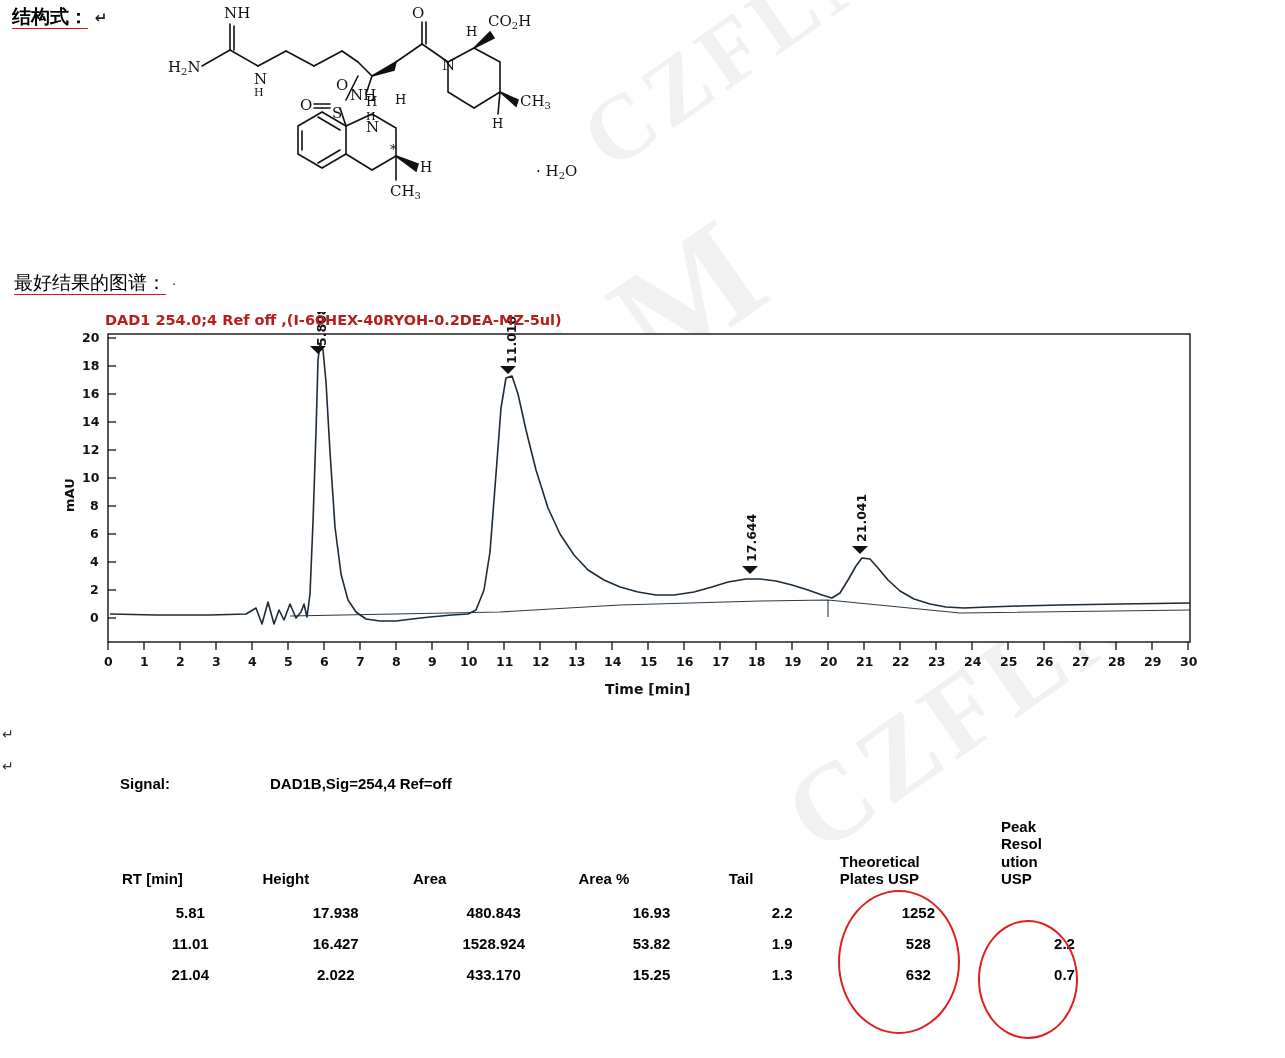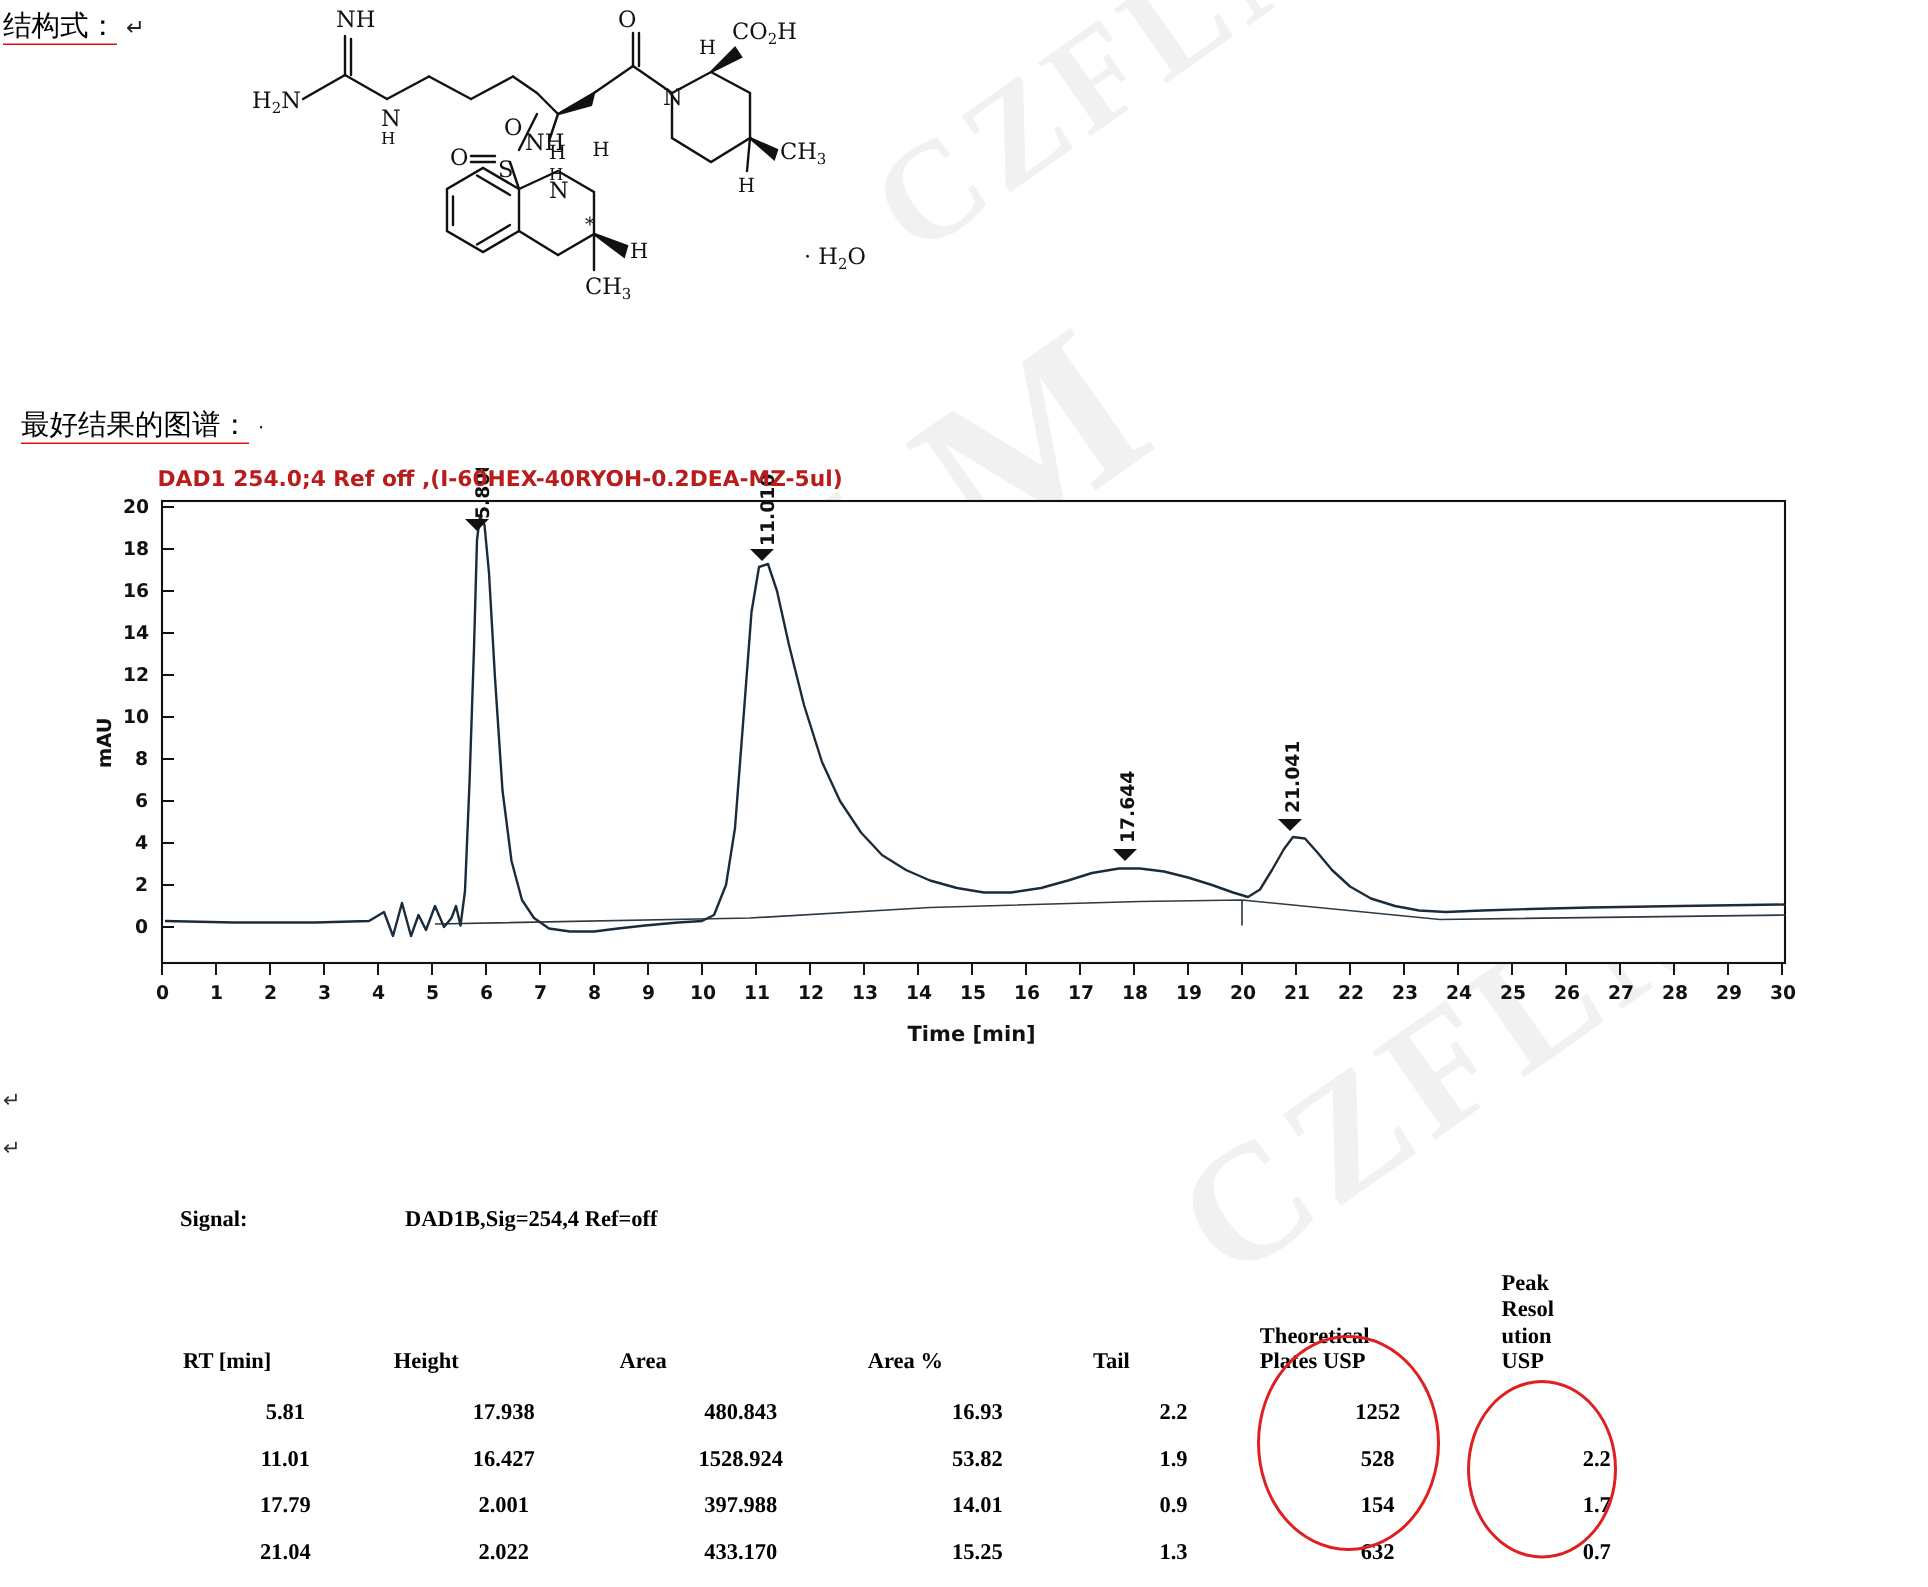--- a/index.html
+++ b/index.html
@@ -50,22 +50,22 @@
     position:absolute;left:60px;top:312px;width:1145px;height:410px;z-index:8;
   }
   #chrom-title{
     position:absolute;left:45px;top:0px;
     font-family:"DejaVu Sans", sans-serif;
     font-size:14.5px;font-weight:bold;color:#b91c1c;
     white-space:nowrap;
   }
   
   #results{
-    position:absolute;left:120px;top:805px;width:1060px;z-index:10;
-    font-family:Liberation Serif, serif;
+    position:absolute;left:120px;top:775px;width:1060px;z-index:10;
+    font-family:Liberation Sans, sans-serif;
   }
   #signal-row{
     font-size:15px;font-weight:bold;color:#000;margin-bottom:22px;
     white-space:nowrap;
   }
   #signal-row .lbl{display:inline-block;width:150px;}
   table.res{
     border-collapse:collapse;width:1010px;
     font-size:15px;color:#000;
   }
@@ -98,21 +98,21 @@
 </style>
 </head>
 <body>
 
 <div id="watermark">
   <div class="wm-text" style="left:560px;top:-10px;font-size:92px;">CZFLM</div>
   <div class="wm-text" style="left:230px;top:330px;font-size:150px;">CZFLM</div>
   <div class="wm-text" style="left:760px;top:640px;font-size:110px;">CZFLM</div>
 </div>
 
-<div class="cn-label" style="left:2px;top:4px;">
+<div class="cn-label" style="left:12px;top:4px;font-weight:bold;">
   <span class="ul">结构式：</span>
   <span class="pilcrow">↵</span>
 </div>
 
 <div class="cn-label" style="left:14px;top:270px;">
   <span class="ul">最好结果的图谱：</span>
   <span class="pilcrow" style="font-size:13px;">·</span>
 </div>
 
 <div class="margin-mark" style="top:726px;">↵</div>
@@ -360,29 +360,20 @@
       <tr>
         <td>11.01</td>
         <td>16.427</td>
         <td>1528.924</td>
         <td>53.82</td>
         <td>1.9</td>
         <td>528</td>
         <td>2.2</td>
       </tr>
       <tr>
-        <td>17.79</td>
-        <td>2.001</td>
-        <td>397.988</td>
-        <td>14.01</td>
-        <td>0.9</td>
-        <td>154</td>
-        <td>1.7</td>
-      </tr>
-      <tr>
         <td>21.04</td>
         <td>2.022</td>
         <td>433.170</td>
         <td>15.25</td>
         <td>1.3</td>
         <td>632</td>
         <td>0.7</td>
       </tr>
     </tbody>
   </table>

